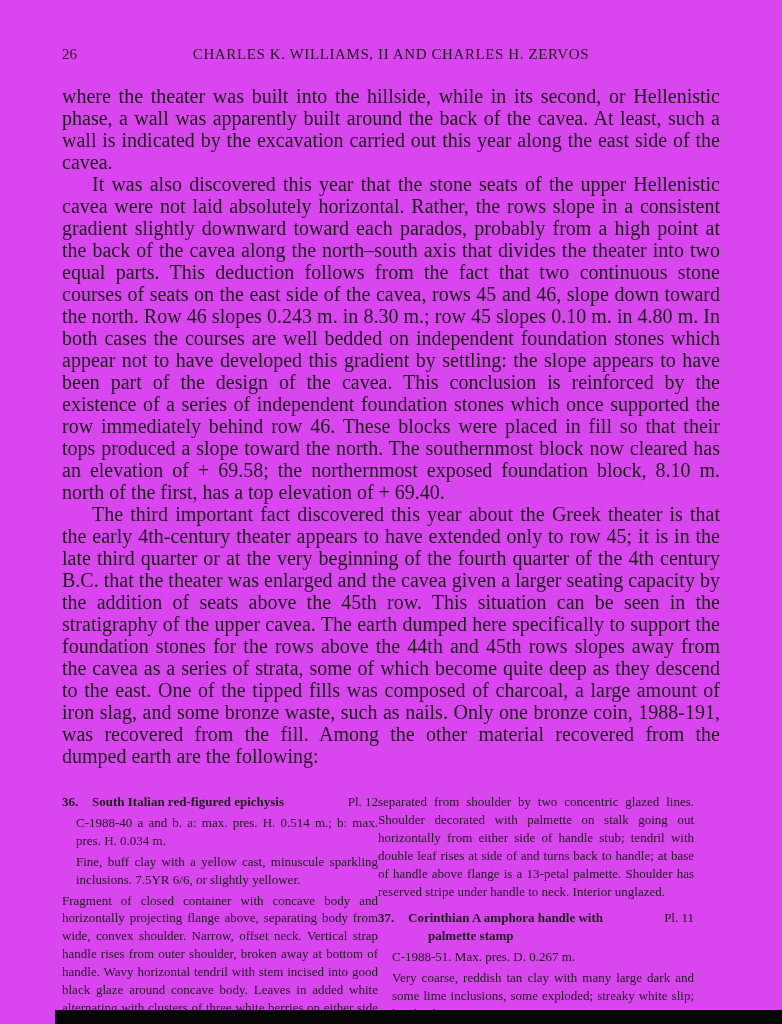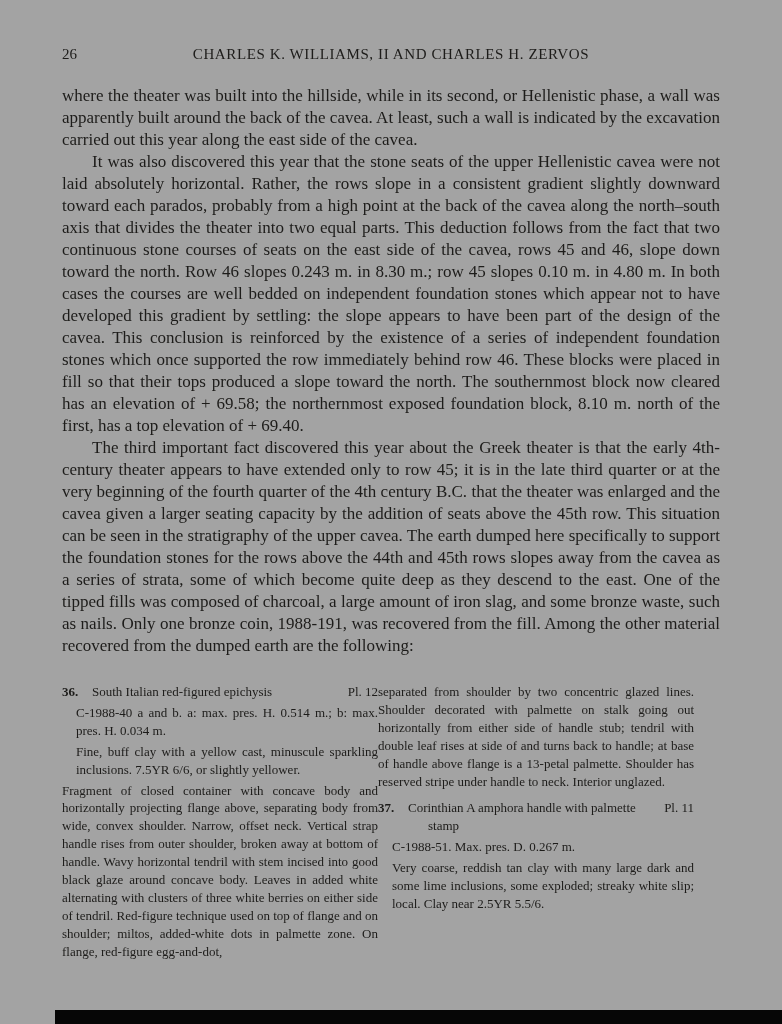--- a/index.html
+++ b/index.html
@@ -5,21 +5,21 @@
   html, body { margin: 0; padding: 0; }
   body {
     width: 782px; height: 1024px;
     background: #e9e7e1;
     font-family: "Liberation Serif", "DejaVu Serif", serif;
   }
   .page {
     position: relative;
     width: 782px; height: 1024px;
     box-sizing: border-box;
-    background: #a3a3a3;
+    background: #d946ef;
     color: #1d1c1a;
     padding: 46px 62px 0 62px;
     overflow: hidden;
   }
   
   .running-header {
     position: relative;
     text-align: center;
     font-size: 15px;
     letter-spacing: 0.6px;
@@ -27,42 +27,42 @@
     white-space: nowrap;
   }
   .page-num {
     position: absolute;
     left: 0; top: 0;
     letter-spacing: 0;
   }
   
   .body-text p {
     margin: 0;
-    font-size: 17px;
+    font-size: 20px;
     line-height: 22px;
     text-align: justify;
   }
   .body-text p.indent { text-indent: 30px; }
   
   .catalog {
     display: flex;
     margin-top: 26px;
     font-size: 13px;
     line-height: 17.9px;
     text-align: justify;
   }
   .catalog .col { flex: 0 0 316px; width: 316px; }
   .entry-head {
     display: flex;
     align-items: flex-start;
     text-align: left;
     margin: 0 0 3px 0;
   }
   .entry-head .entry-num { flex: none; width: 30px; font-weight: bold; }
-  .entry-head .entry-title { flex: 1; padding-left: 20px; text-indent: -20px; }
+  .entry-head .entry-title { flex: 1; padding-left: 20px; text-indent: -20px; font-weight: bold; }
   .entry-head .entry-plate { flex: none; margin-left: 16px; }
   .meta { margin: 0 0 3px 14px; }
   .desc { margin: 3px 0 0 0; }
   .entry-gap { height: 9px; }
   
   .bottom-bar {
     position: absolute;
     left: 55px; right: 0; bottom: 0;
     height: 14px;
     background: #060606;

